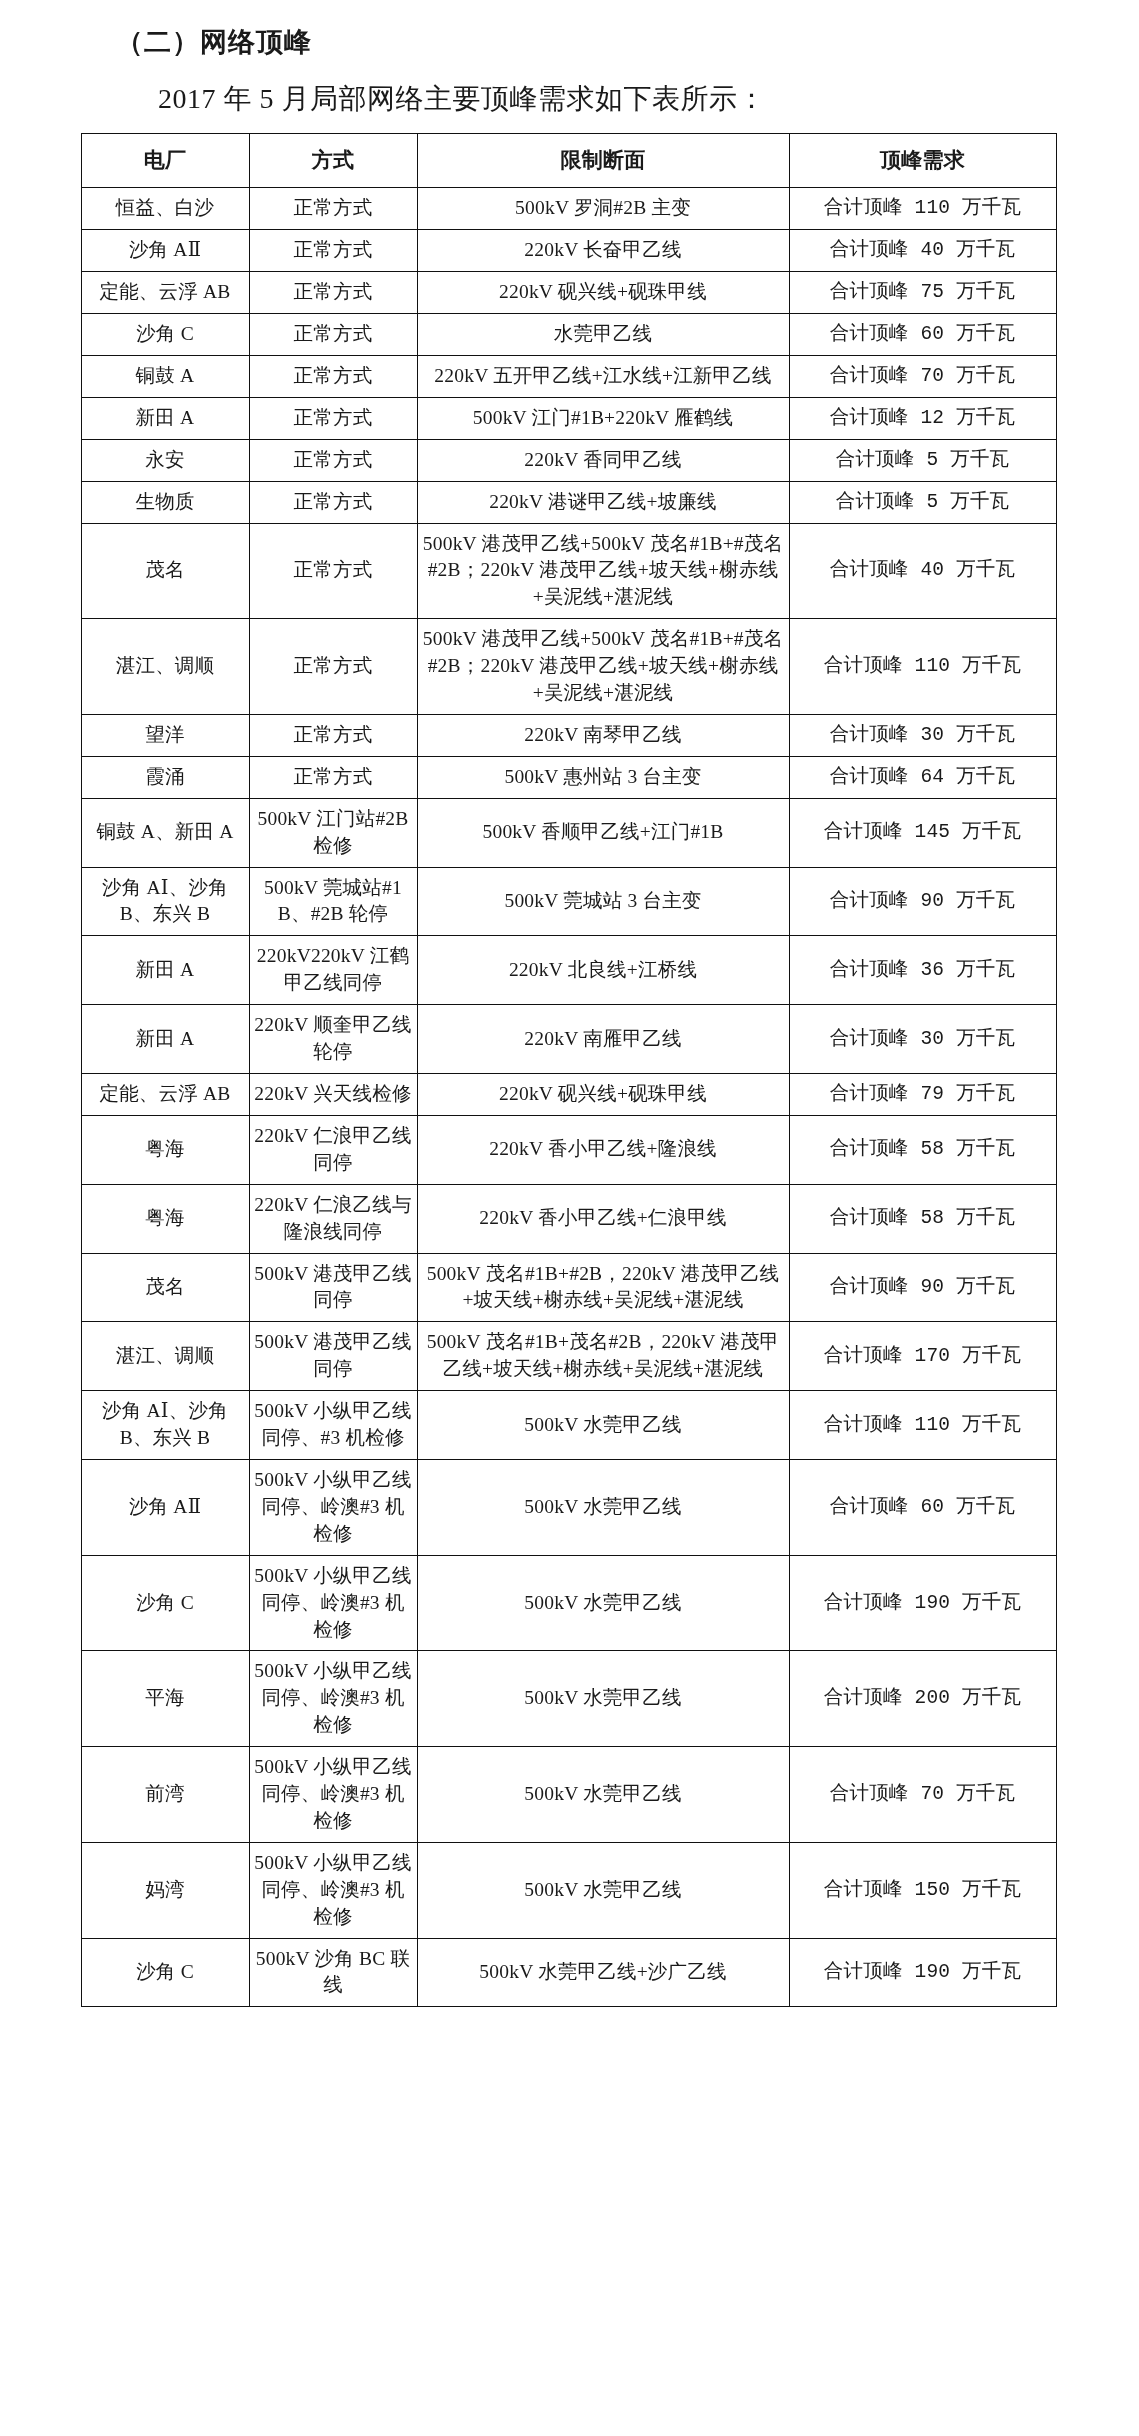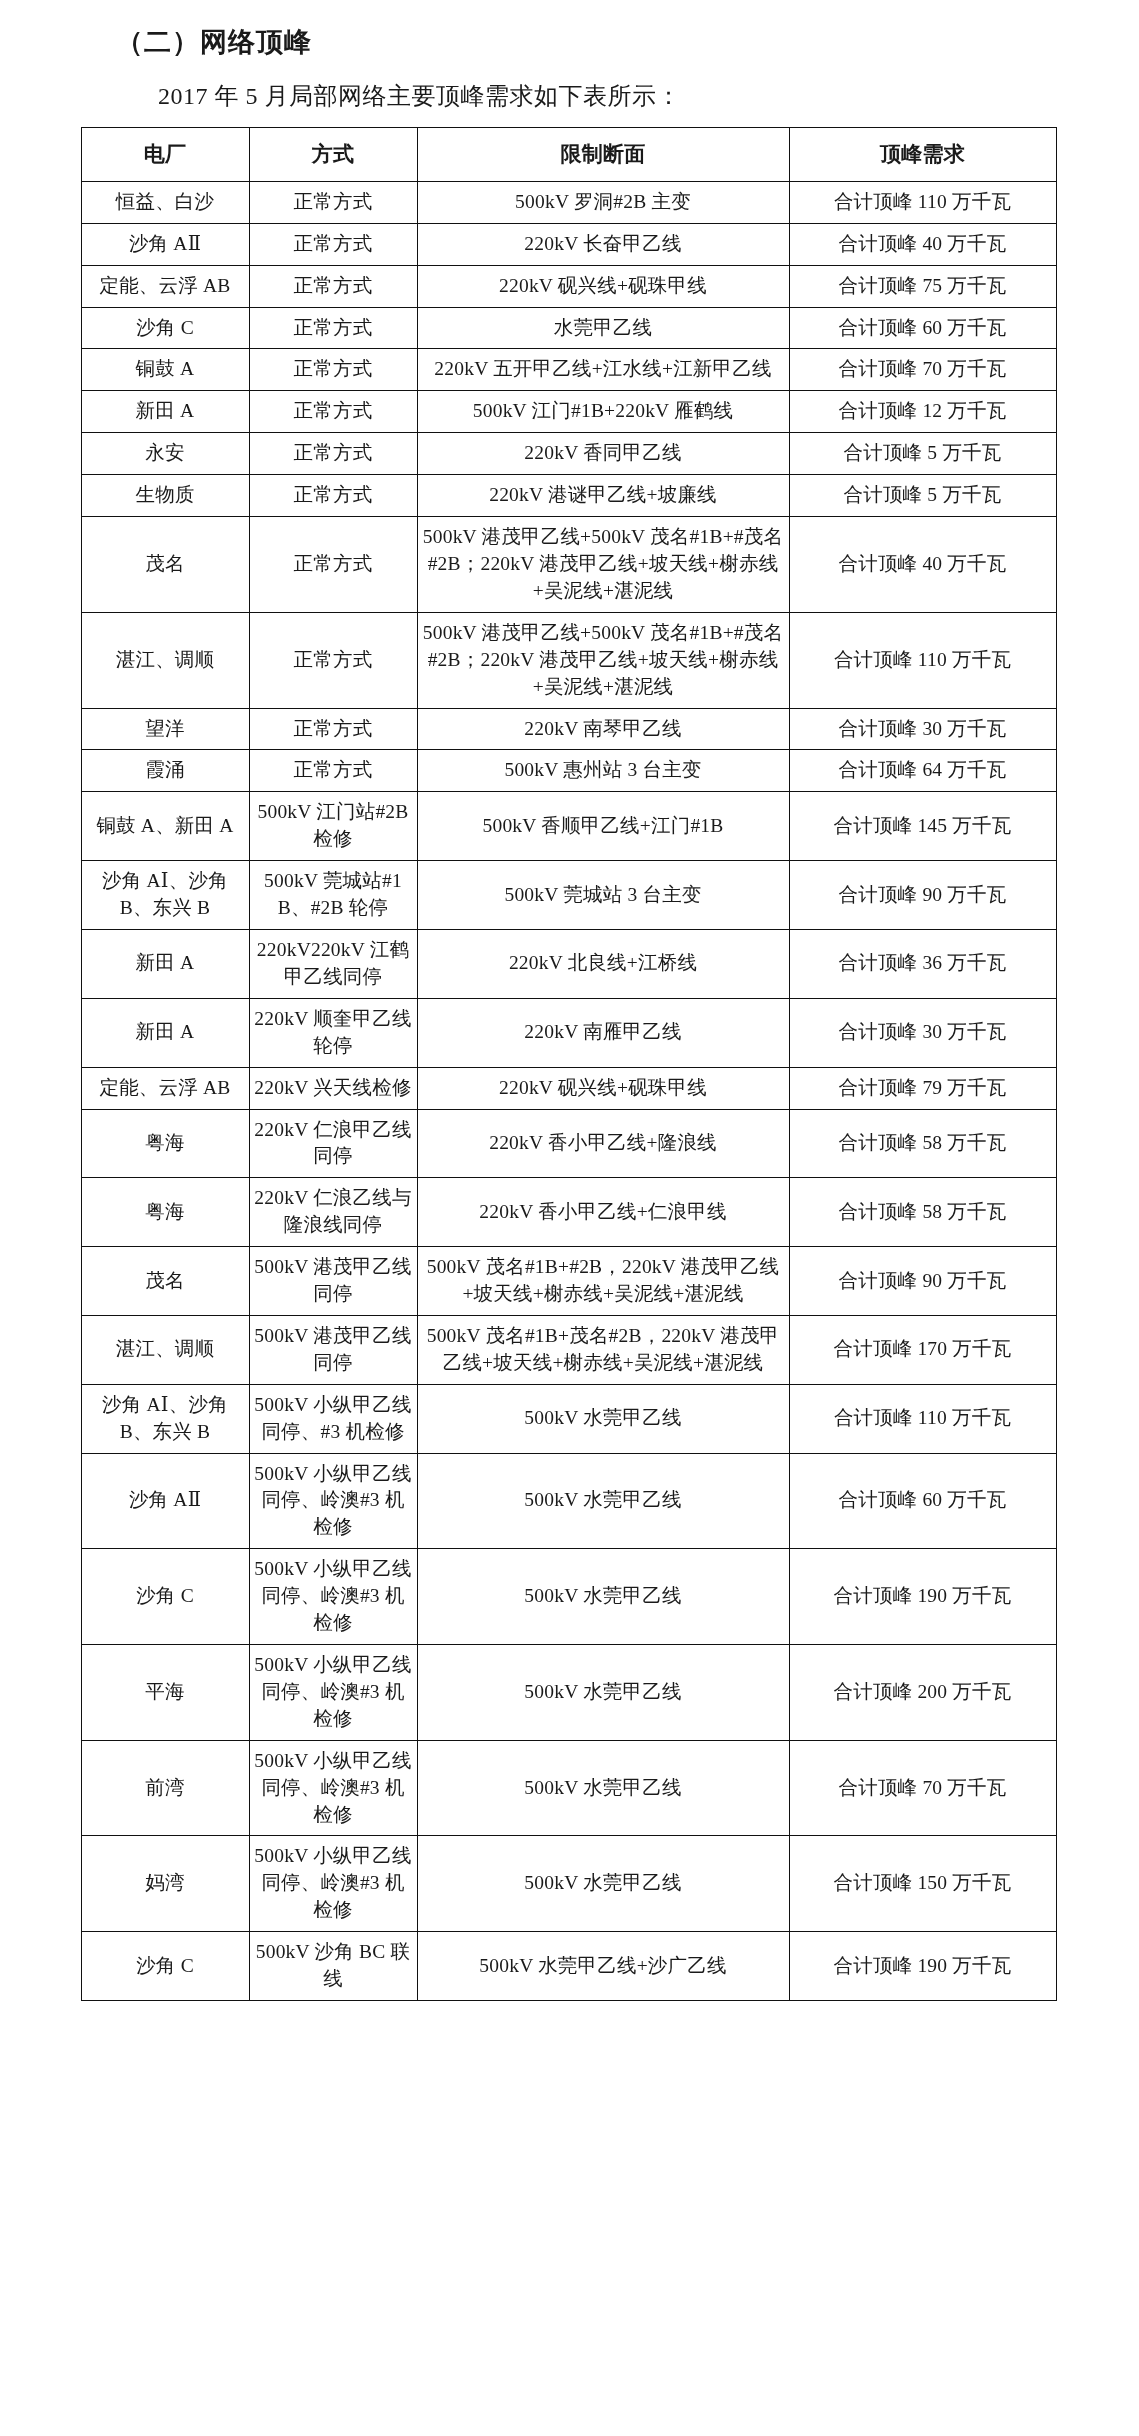--- a/index.html
+++ b/index.html
@@ -22,21 +22,21 @@
     position: relative;
   }
   .section-title {
     font-size: 27px;
     font-weight: bold;
     letter-spacing: 1px;
     margin: 0 0 6px 36px;
     line-height: 1.5;
   }
   .lead-para {
-    font-size: 24px;
+    font-size: 28px;
     margin: 14px 0 12px 78px;
     line-height: 1.6;
     letter-spacing: 0.5px;
   }
   table.peak-table {
     border-collapse: collapse;
     width: 975px;
     margin: 0 auto;
     table-layout: fixed;
     border-radius: 17px;
@@ -57,21 +57,21 @@
     font-weight: bold;
     padding: 12px 4px;
   }
   col.c1 { width: 168px; }
   col.c2 { width: 168px; }
   col.c3 { width: 372px; }
   col.c4 { width: 267px; }
   td.cell-plant { font-size: 20px; }
   td.cell-mode  { font-size: 19.5px; }
   td.cell-limit { font-size: 19.5px; }
-  td.cell-need  { font-size: 20px; }
+  td.cell-need  { font-size: 20px; font-family: Liberation Mono, monospace; }
   .tall td { padding-top: 10px; padding-bottom: 10px; }
 </style>
 </head>
 <body>
 
 <div class="page">
 
   <h2 class="section-title">（二）网络顶峰</h2>
 
   <p class="lead-para">2017 年 5 月局部网络主要顶峰需求如下表所示：</p>

